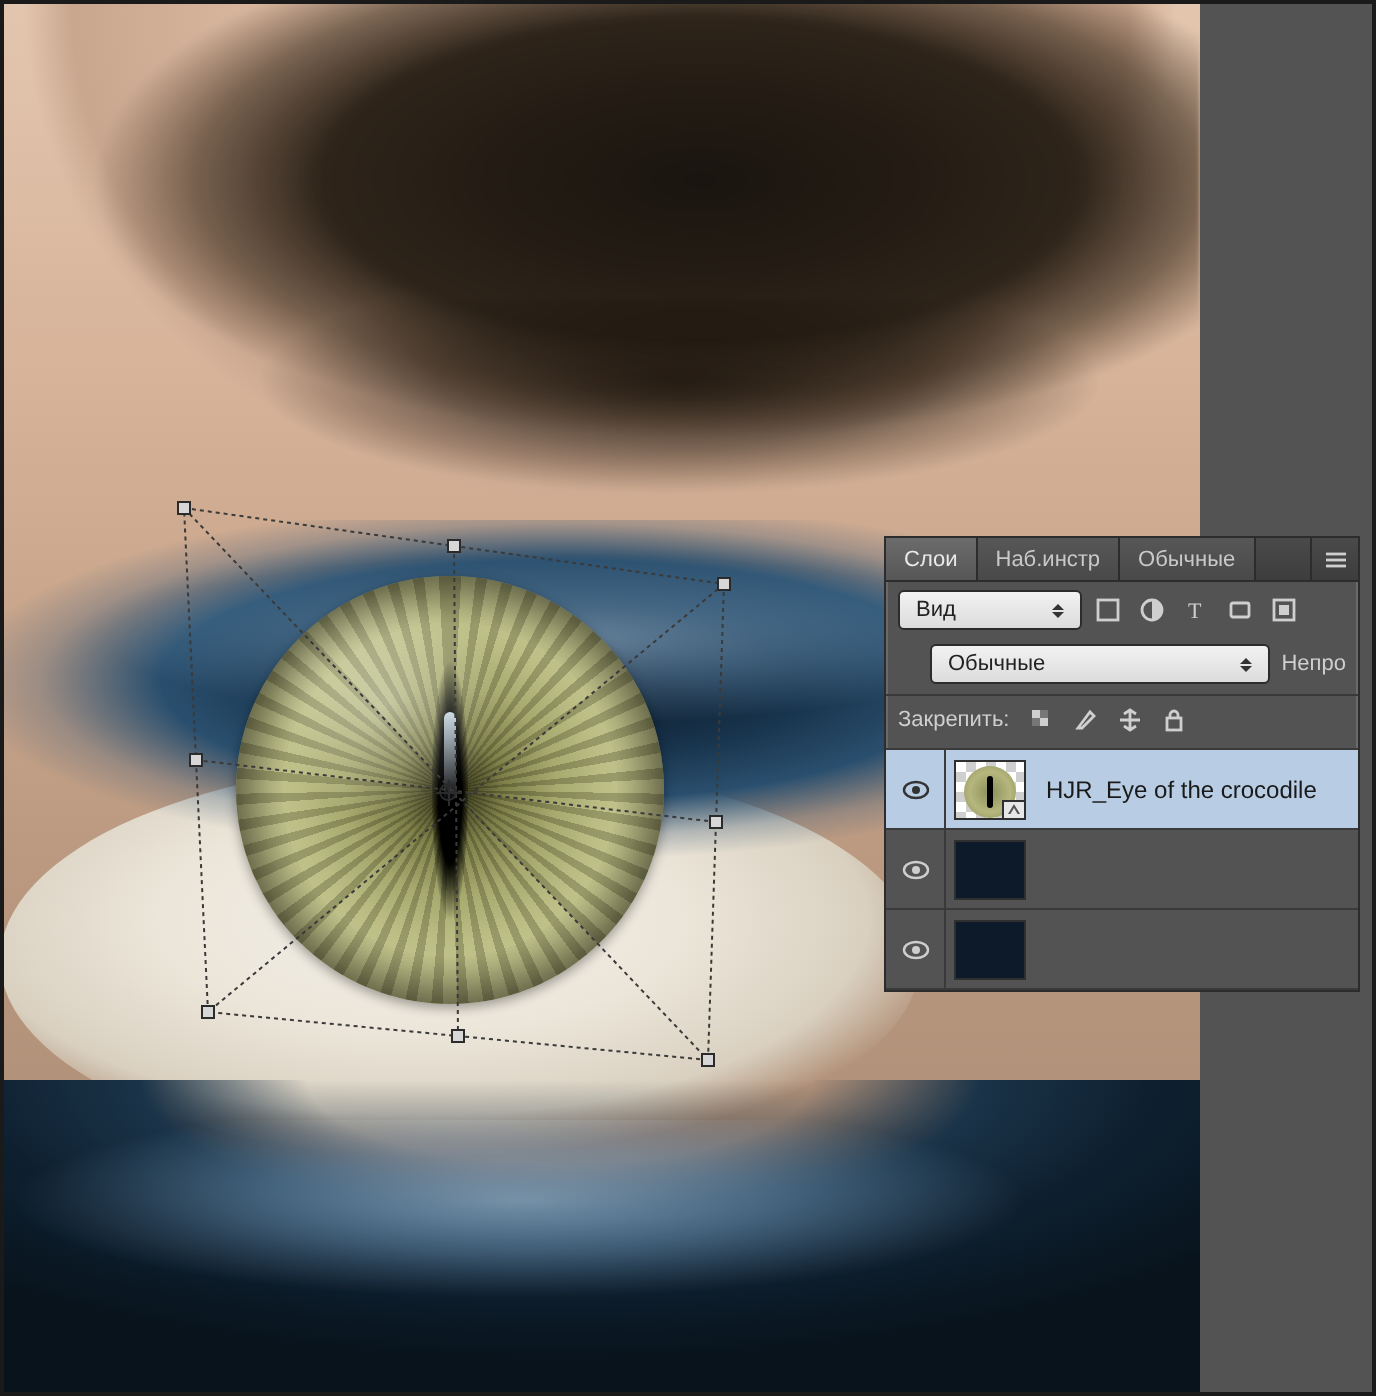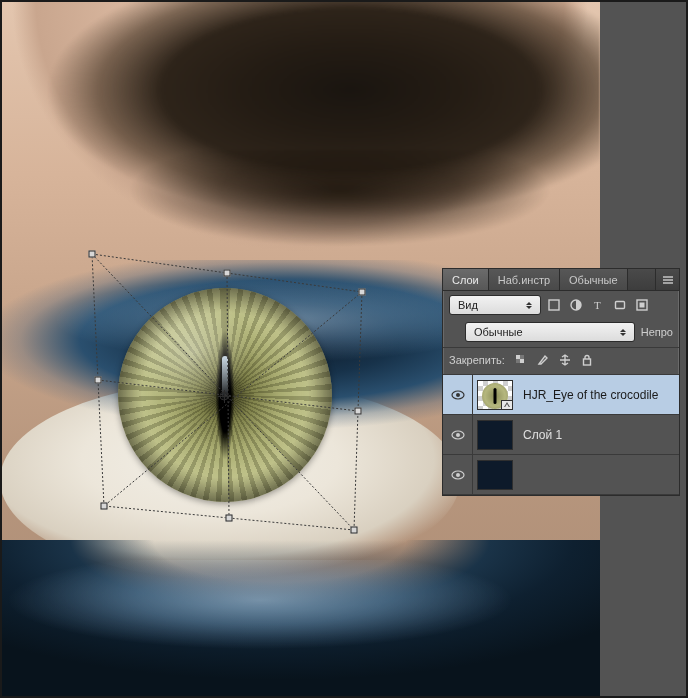--- a/index.html
+++ b/index.html
@@ -397,21 +397,20 @@
             <span class="eye-ic">
               <svg width="14" height="10">
                 <ellipse cx="7" cy="5" rx="6" ry="4" fill="none" stroke="#cfcfcf" stroke-width="1.2"></ellipse>
                 <circle cx="7" cy="5" r="2" fill="#cfcfcf"></circle>
               </svg>
             </span>
           </div>
           <div class="thumb-col">
             <div class="thumb eye-photo"></div>
           </div>
-          <div class="name-col">Слой 1</div>
         </div>
         <div class="layer-row">
           <div class="vis-col">
             <span class="eye-ic">
               <svg width="14" height="10">
                 <ellipse cx="7" cy="5" rx="6" ry="4" fill="none" stroke="#cfcfcf" stroke-width="1.2"></ellipse>
                 <circle cx="7" cy="5" r="2" fill="#cfcfcf"></circle>
               </svg>
             </span>
           </div>

